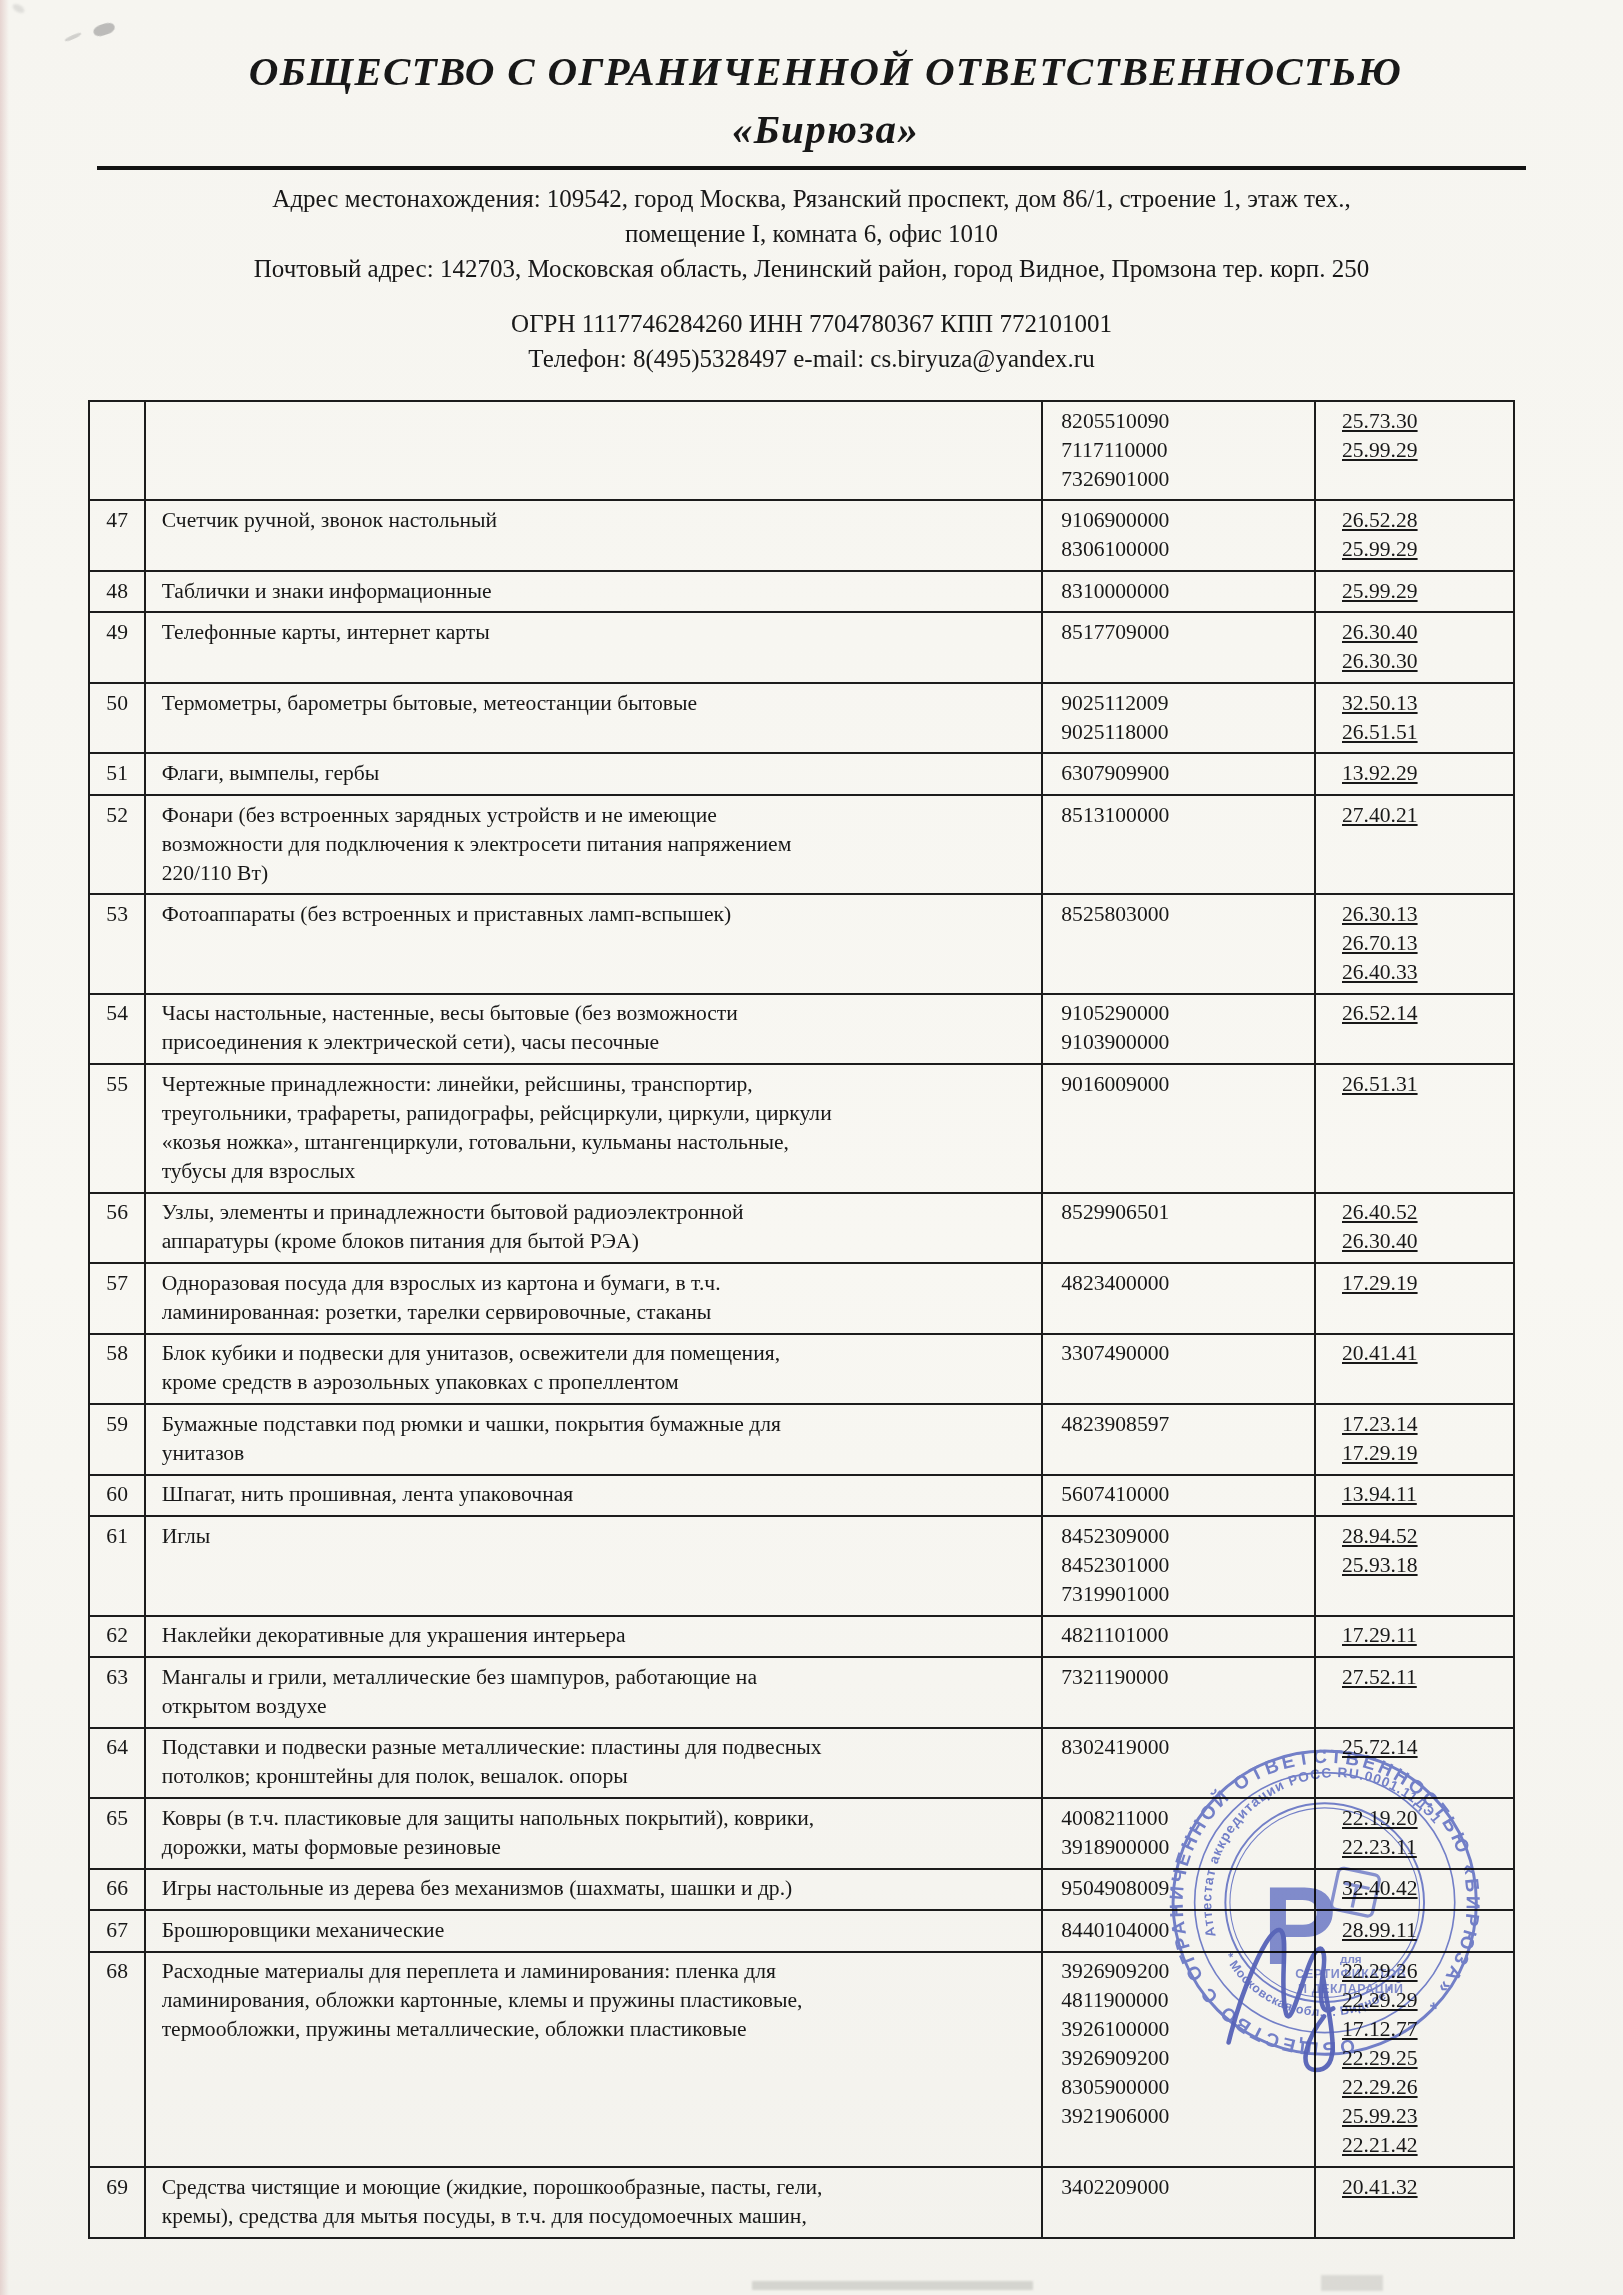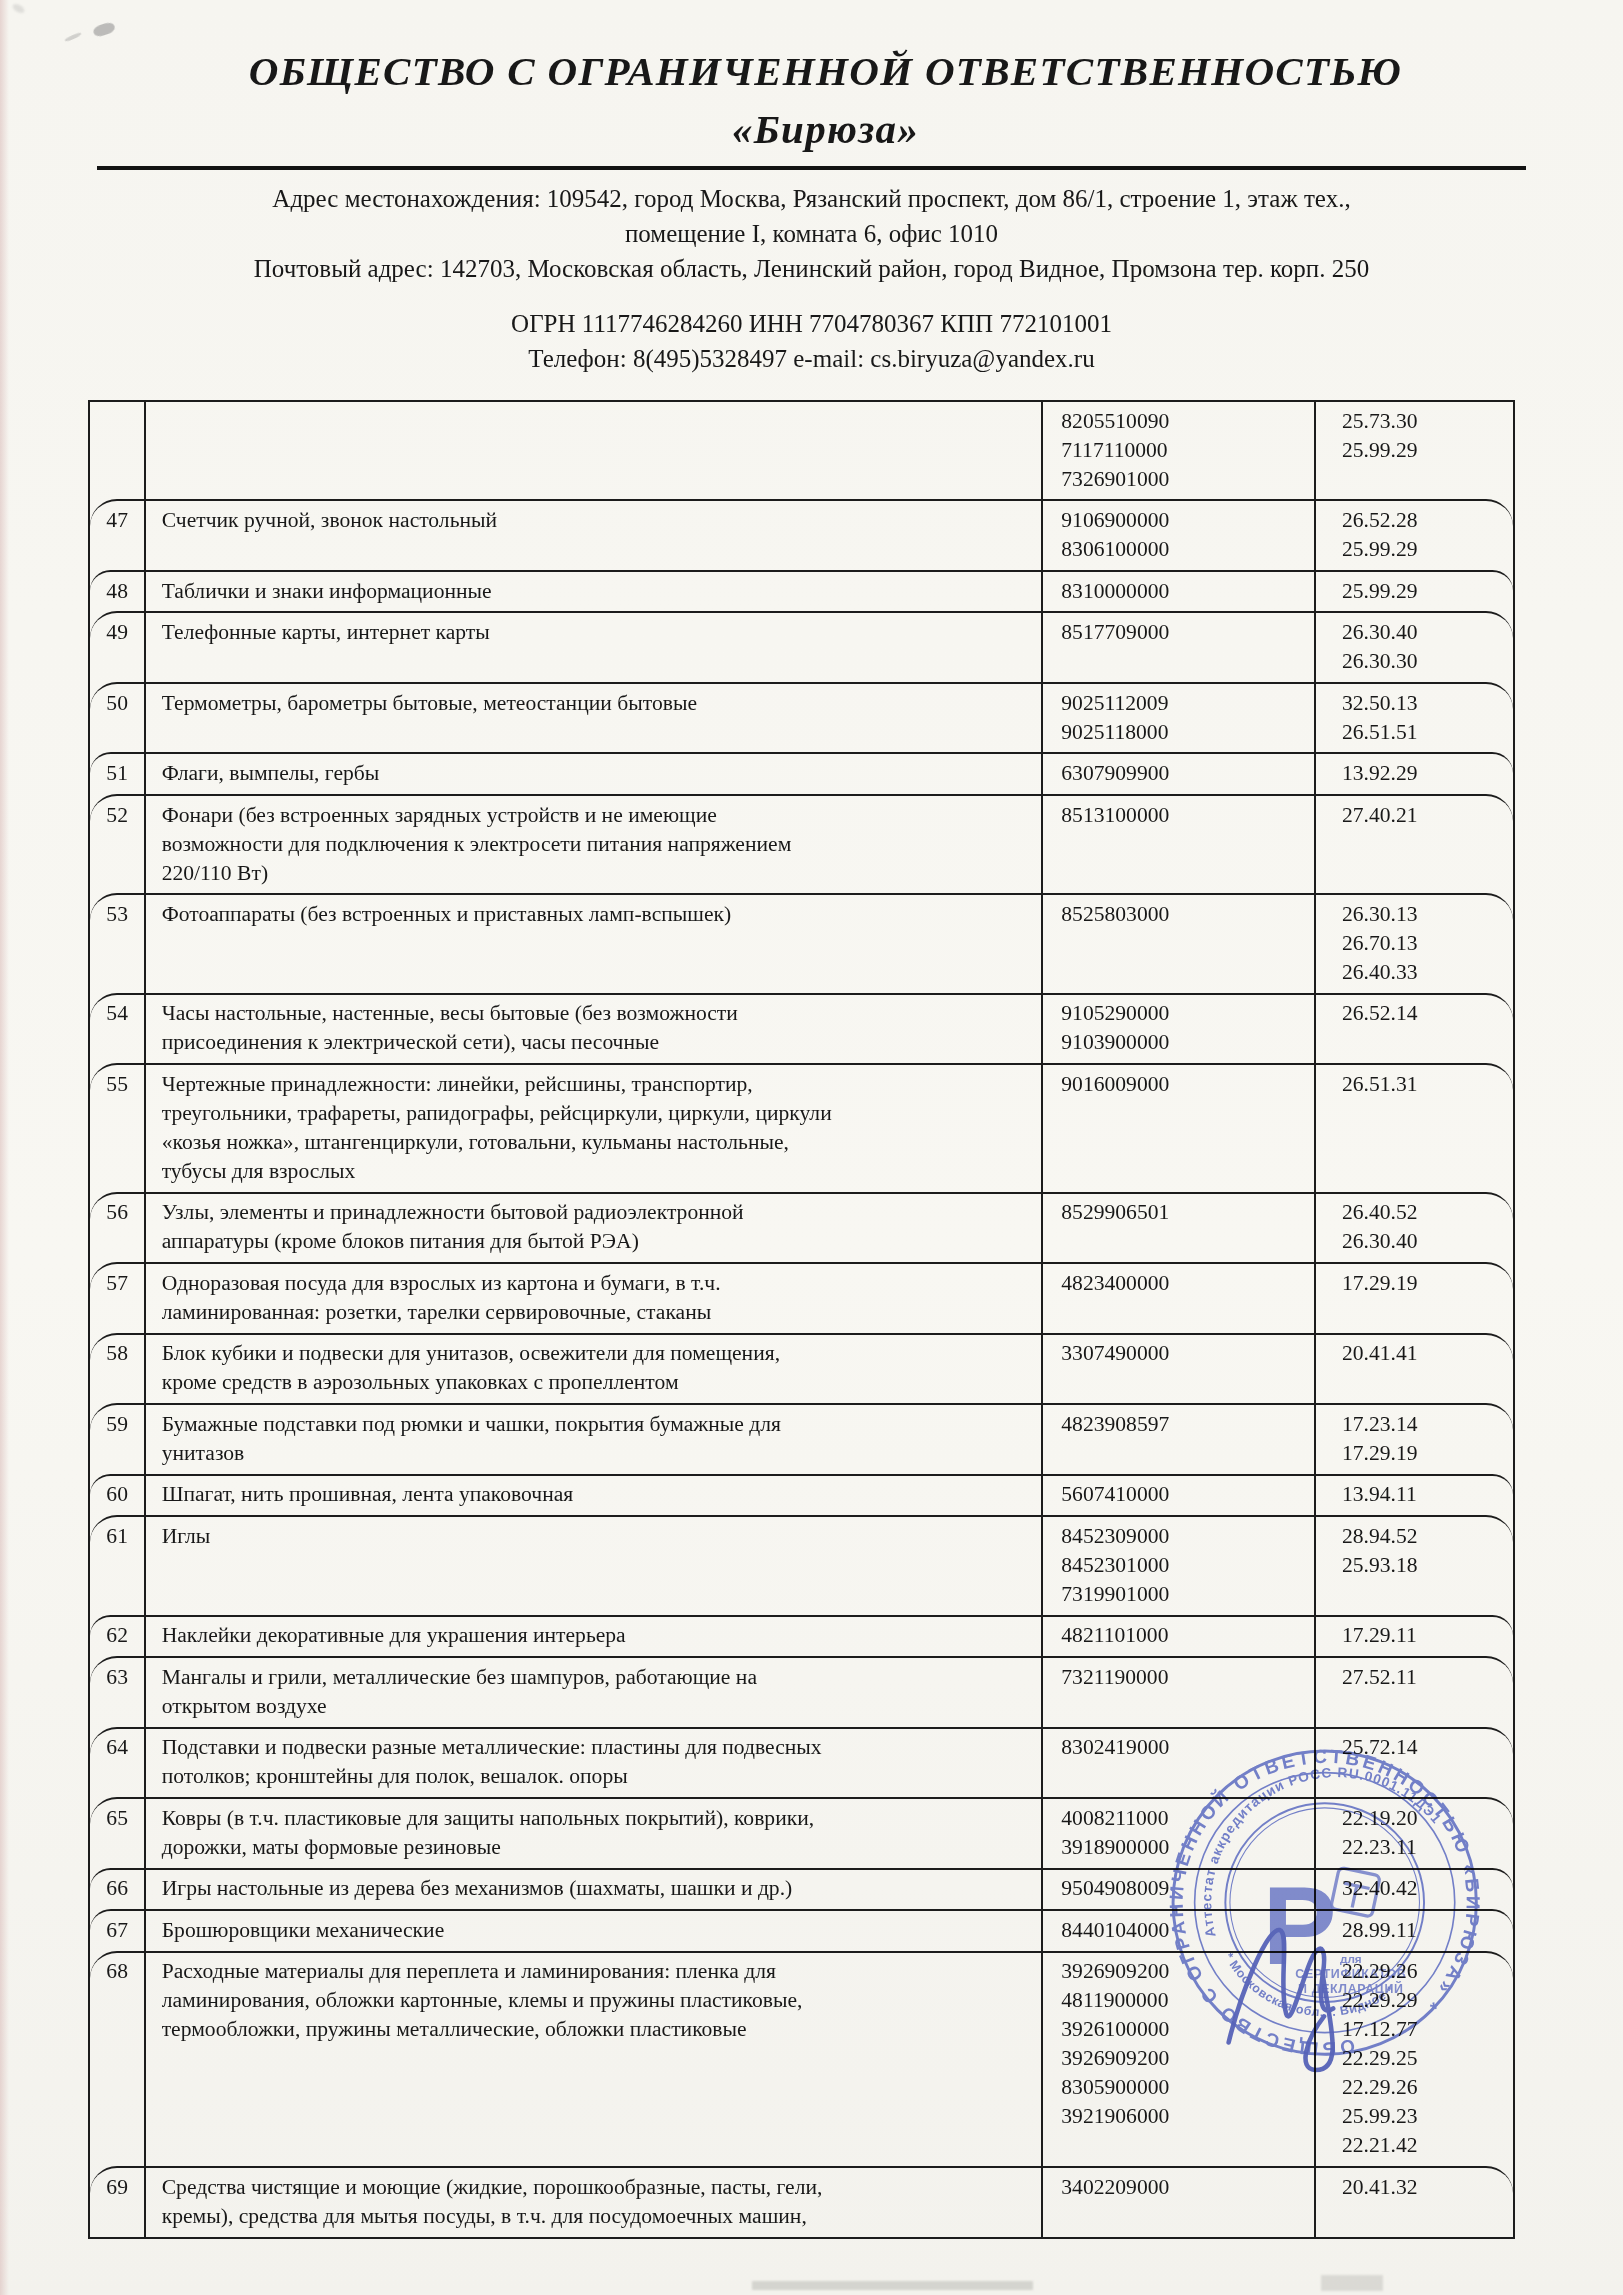--- a/index.html
+++ b/index.html
@@ -35,33 +35,32 @@
   
   .doc-table{
     position:absolute;left:88px;top:400px;width:1427px;
     border:2.6px solid #1c1c1c;
     box-sizing:border-box;
     background:transparent;
   }
   .trow{
     display:grid;
     grid-template-columns:54px 897px 273px 1fr;
-    border-radius:27px;
   }
   .trow + .trow{ border-top:2.6px solid #1c1c1c; }
   .cell{
     font-size:21.6px;line-height:29px;
     padding:4.6px 6.5px 5.9px 6.5px;
     white-space:pre-line;
     box-sizing:border-box;
   }
   .cell.num{ text-align:center;padding-left:1.3px;padding-right:1px; }
   .cell.desc{ border-left:2px solid #1c1c1c;padding-left:15.7px;padding-right:9px; }
   .cell.codes{ border-left:2px solid #1c1c1c;padding-left:18.3px; }
-  .cell.classes{ border-left:2px solid #1c1c1c;padding-left:26px; }
+  .cell.classes{ border-left:2px solid #1c1c1c;padding-left:26px;text-decoration:underline; }
   
   .stamp{
     position:absolute;left:1158px;top:1734px;
     width:353px;height:366px;
     mix-blend-mode:multiply;
     opacity:.85;
     pointer-events:none;
   }
   
   .artifact{ position:absolute;background:#8d8d8d;pointer-events:none; }

